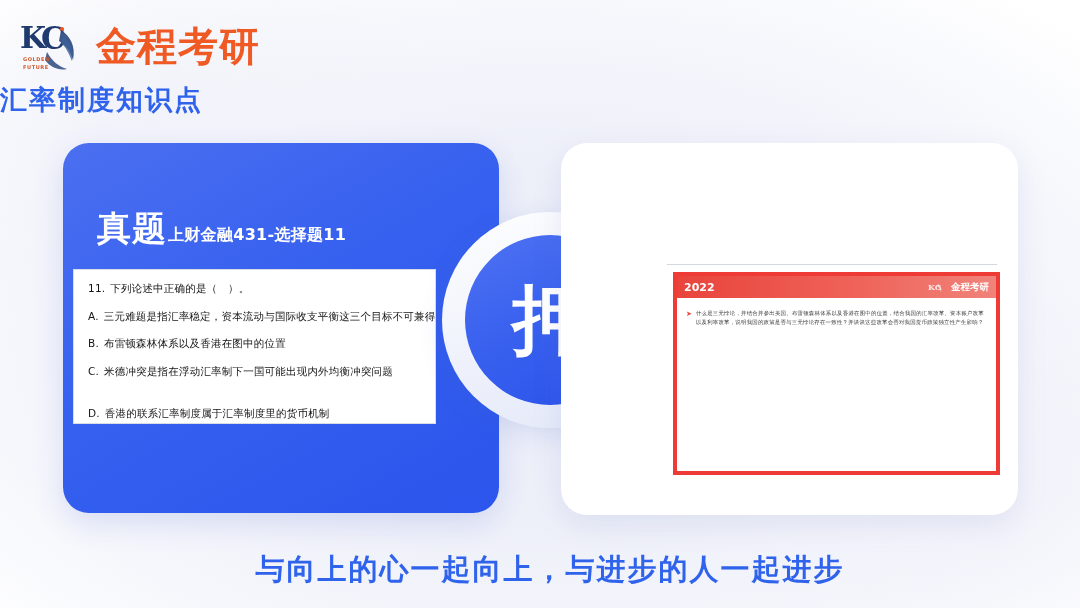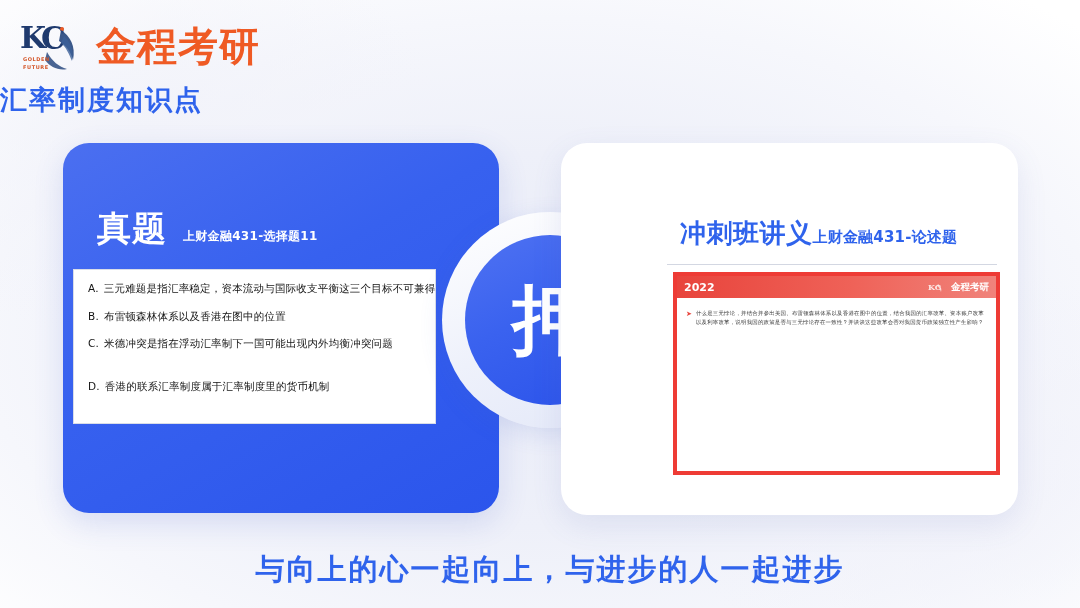--- a/index.html
+++ b/index.html
@@ -72,33 +72,33 @@
     border-radius: 26px;
     background: linear-gradient(150deg, #4b6ff0 0%, #3761ef 42%, #2b55ec 100%);
     box-shadow: 0 10px 30px rgba(60, 90, 200, .16);
     overflow: hidden;
   }
   .card-left-head {
     position: absolute;
     left: 34px; top: 68px;
     display: flex;
     align-items: baseline;
-    gap: 16px;
+    gap: 1px;
   }
   .head-big {
     font-family: "DejaVu Sans", "Liberation Sans", sans-serif;
     font-size: 34px;
     font-weight: 700;
     color: #ffffff;
     letter-spacing: 1px;
     line-height: 1;
   }
   .head-sub {
     font-family: "DejaVu Sans", "Liberation Sans", sans-serif;
-    font-size: 12px;
+    font-size: 16px;
     font-weight: 700;
     color: #ffffff;
     letter-spacing: .3px;
     line-height: 1;
     white-space: nowrap;
   }
   .qbox {
     position: absolute;
     left: 10px; top: 126px;
     width: 363px; height: 155px;
@@ -285,20 +285,23 @@
 <div class="page-title">汇率制度知识点</div>
 
 <div class="card-left">
   <div class="card-left-head">
     <span class="head-big">真题</span>
     <span class="head-sub">上财金融431-选择题11</span>
   </div>
 
   <div class="qbox">
     <div class="qline">
+      <span class="lbl">11.</span><span>下列论述中正确的是（　）。</span>
+    </div>
+    <div class="qline">
       <span class="lbl">A.</span><span>三元难题是指汇率稳定，资本流动与国际收支平衡这三个目标不可兼得</span>
     </div>
     <div class="qline">
       <span class="lbl">B.</span><span>布雷顿森林体系以及香港在图中的位置</span>
     </div>
     <div class="qline">
       <span class="lbl">C.</span><span>米德冲突是指在浮动汇率制下一国可能出现内外均衡冲突问题</span>
     </div>
     <div class="qline">
       <span class="lbl">D.</span><span>香港的联系汇率制度属于汇率制度里的货币机制</span>
@@ -307,24 +310,20 @@
 </div>
 
 <div class="badge-wrap">
   <div class="badge-ring"></div>
   <div class="badge-core">
     <span class="badge-char">押</span>
   </div>
 </div>
 
 <div class="card-right">
-  <div class="card-right-head">
-    <span class="head-big-blue">冲刺班讲义</span>
-    <span class="head-sub-blue">上财金融431-论述题</span>
-  </div>
   <div class="thin-rule"></div>
 
   <div class="handout">
     <div class="handout-bar">
       <span class="handout-year">2022</span>
       <span class="handout-brand">
         <svg class="handout-brand-mark" viewBox="0 0 15 12">
           <text x="0" y="9" font-family="DejaVu Serif, serif" font-size="8" font-weight="700" fill="#ffffff" opacity="0.85">KC</text>
           <path d="M10 3 C13 5 14 8 13 11 C12 8 11 6 9 5 Z" fill="#ffffff" opacity="0.7"></path>
         </svg>

